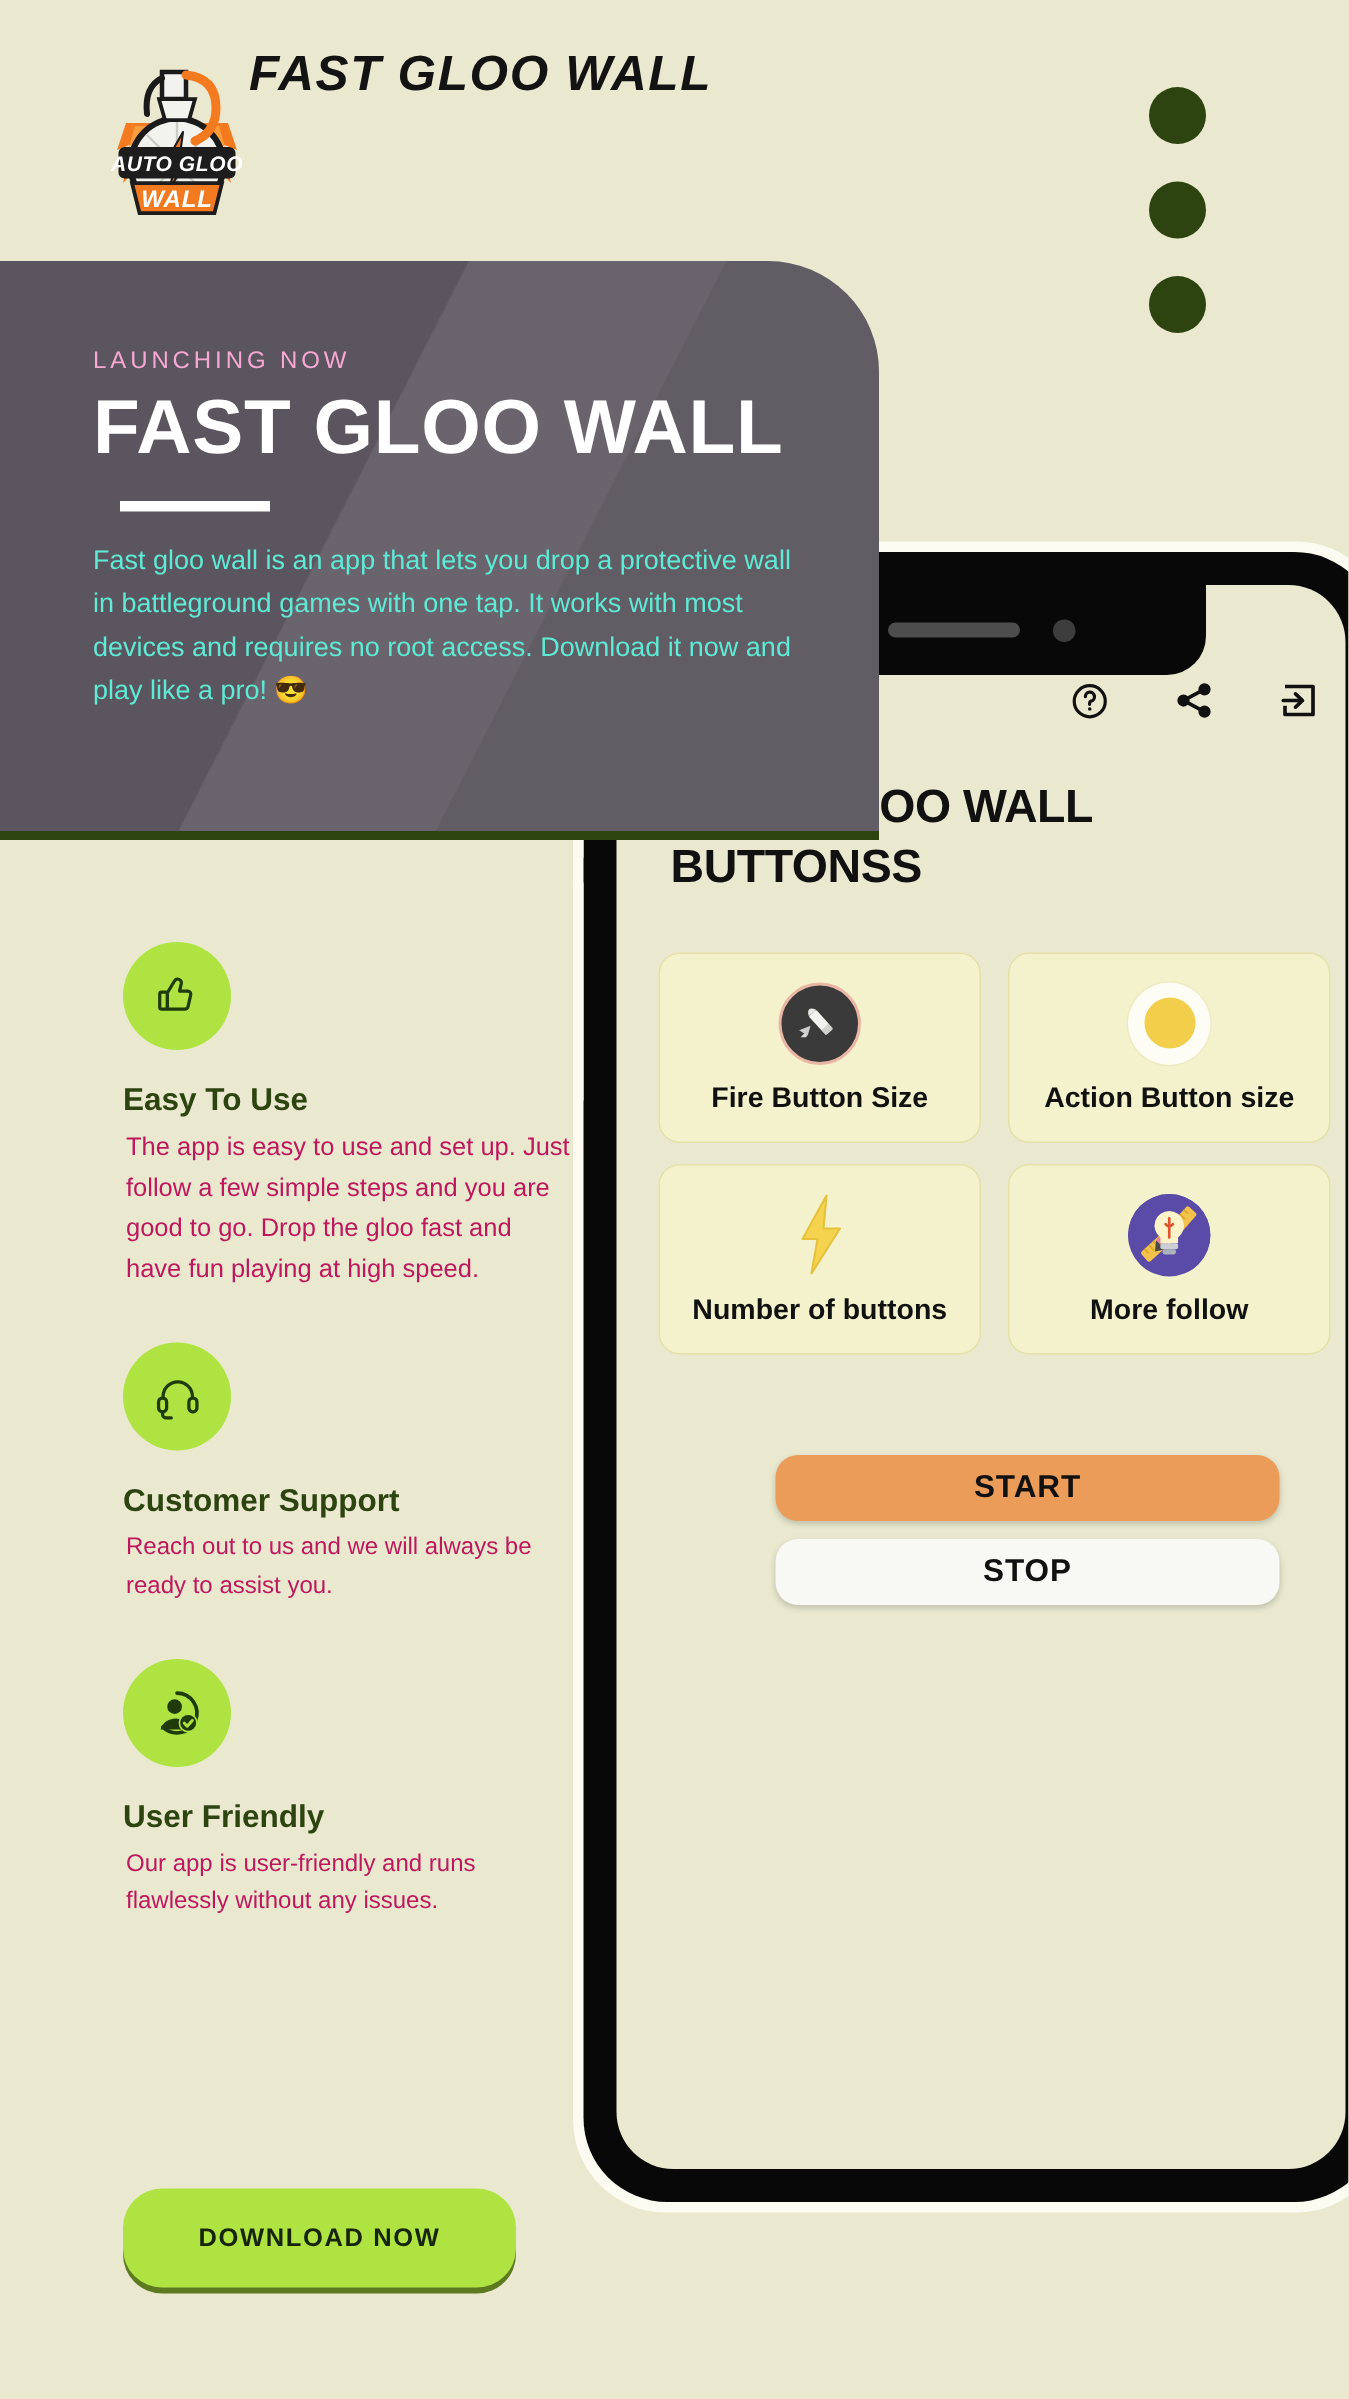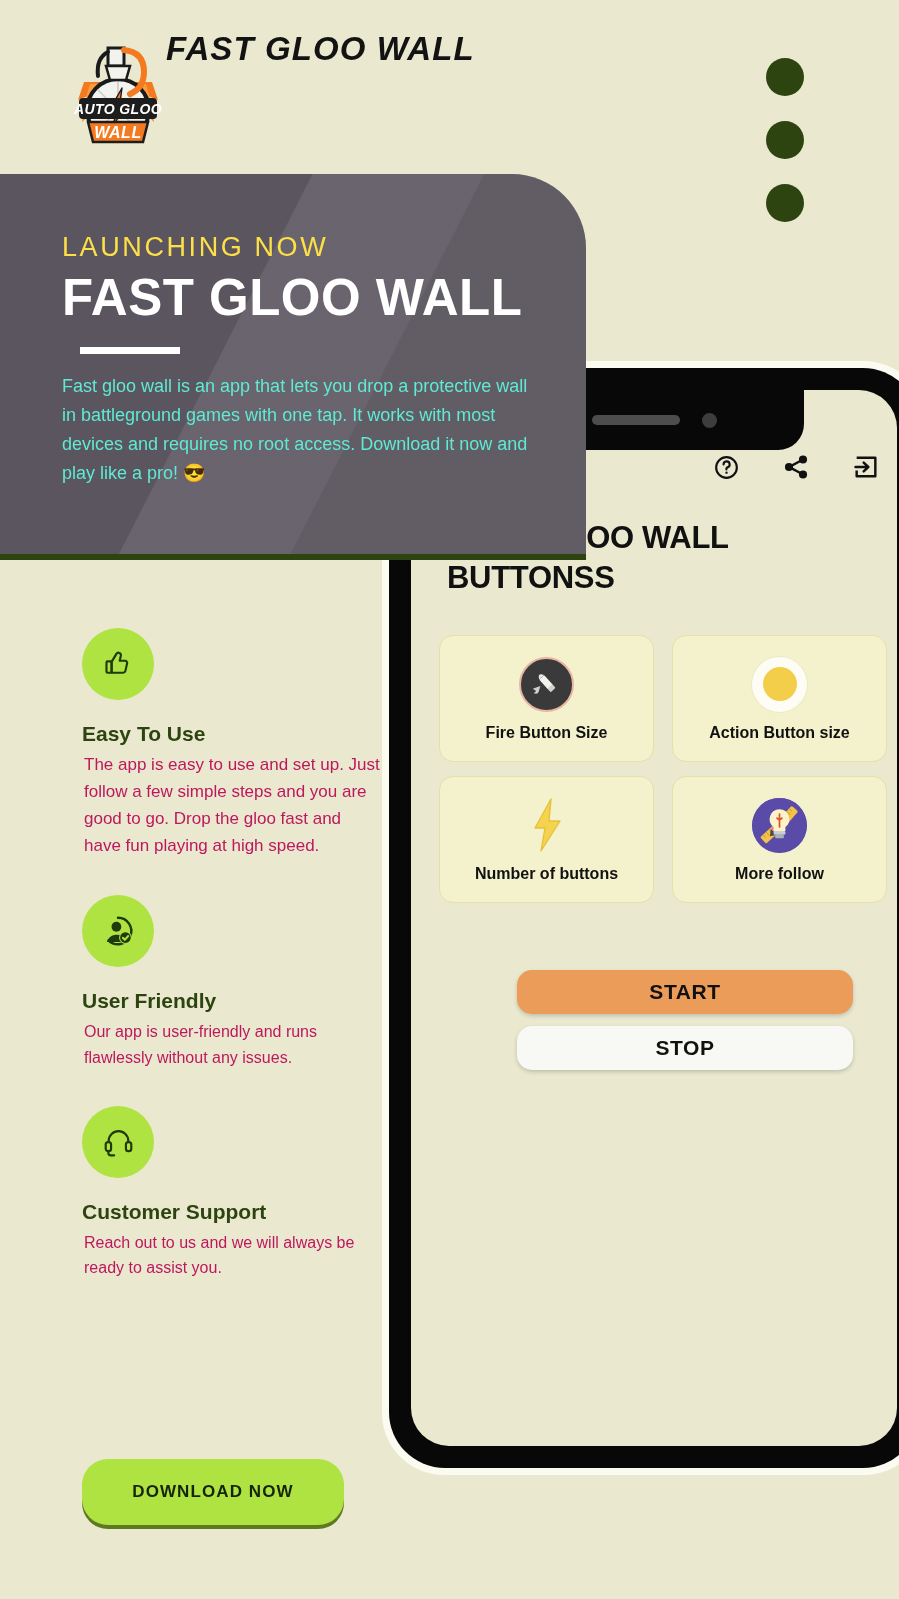--- a/index.html
+++ b/index.html
@@ -192,21 +192,21 @@
     border: 1px solid #e4e0a8;
     border-radius: 14px;
     height: 127px;
     display: flex;
     flex-direction: column;
     align-items: center;
     justify-content: center;
     gap: 11px;
   }
   .grid-card .gc-label {
-    font-size: 16px;
+    font-size: 19px;
     font-weight: 700;
     color: #111;
     text-align: center;
   }
   .gc-icon { width: 58px; height: 58px; display:flex; align-items:center; justify-content:center; }
 
   .icon-fire-btn {
     width: 55px; height: 55px; border-radius: 50%;
     background: #3a3a3a;
     border: 2px solid #e9b6a4;
@@ -331,23 +331,23 @@
     width: 100%; height: 100%;
     background: linear-gradient(117deg, rgba(0,0,0,0.0) 0%, rgba(0,0,0,0.0) 62%, rgba(0,0,0,0.075) 62.2%, rgba(0,0,0,0.075) 100%);
     pointer-events: none;
   }
   #promo-inner {
     position: relative;
     padding: 58px 0 0 62px;
     z-index: 2;
   }
   #promo-eyebrow {
-    font-size: 27px;
+    font-size: 16px;
     letter-spacing: 2.6px;
-    color: #fde047;
+    color: #f9a8d4;
     font-weight: 400;
   }
   #promo-title {
     font-size: 51px;
     font-weight: 700;
     letter-spacing: 0.5px;
     color: #ffffff;
     margin-top: 8px;
     line-height: 1.05;
     white-space: nowrap;
@@ -531,46 +531,46 @@
           <path d="M9 13 l4.5 -7.5 a2.3 2.3 0 0 1 4.2 1.6 L16.6 12 h5.1 a1.9 1.9 0 0 1 1.85 2.35 l-1.6 7.1 A2.3 2.3 0 0 1 19.7 23.2 H9z"></path>
           <rect x="4.2" y="12.6" width="4.8" height="10.6" rx="1.1"></rect>
         </svg>
       </div>
       <div class="feature-title">Easy To Use</div>
       <div class="feature-body">The app is easy to use and set up. Just follow a few simple steps and you are good to go. Drop the gloo fast and have fun playing at high speed.</div>
     </div>
 
     <div class="feature compact">
       <div class="feature-icon">
+        <svg viewBox="0 0 32 32" width="33" height="33" fill="none" stroke="#1f3a0b" stroke-width="2.1" stroke-linecap="round">
+          <path d="M6.5 18.5 v-3 a9.5 9.5 0 0 1 19 0 v3"></path>
+          <rect x="3.6" y="16.6" width="5.2" height="8.8" rx="2.4" fill="#aee341"></rect>
+          <rect x="23.2" y="16.6" width="5.2" height="8.8" rx="2.4" fill="#aee341"></rect>
+          <path d="M6.2 25.6 v1.5 a2.3 2.3 0 0 0 2.3 2.3 h3.3"></path>
+        </svg>
+      </div>
+      <div class="feature-title">Customer Support</div>
+      <div class="feature-body">Reach out to us and we will always be ready to assist you.</div>
+    </div>
+
+    <div class="feature compact">
+      <div class="feature-icon">
         <svg viewBox="0 0 32 32" width="34" height="34">
           <path d="M16 3.5 a12.5 12.5 0 1 1 -8.9 21.3" fill="none" stroke="#1f3a0b" stroke-width="2.3" stroke-linecap="round"></path>
           <circle cx="14.5" cy="12" r="4.6" fill="#1f3a0b"></circle>
           <path d="M5.6 26.4 a9.6 9.6 0 0 1 17.5 -2.2 l-.6 2.2z" fill="#1f3a0b"></path>
           <circle cx="23" cy="22.2" r="6" fill="#aee341"></circle>
           <circle cx="23" cy="22.2" r="5" fill="#1f3a0b"></circle>
           <path d="M20.6 22.4 l1.8 1.9 l3.2 -3.6" fill="none" stroke="#aee341" stroke-width="1.9" stroke-linecap="round" stroke-linejoin="round"></path>
         </svg>
       </div>
       <div class="feature-title">User Friendly</div>
       <div class="feature-body">Our app is user-friendly and runs flawlessly without any issues.</div>
     </div>
 
-    <div class="feature compact">
-      <div class="feature-icon">
-        <svg viewBox="0 0 32 32" width="33" height="33" fill="none" stroke="#1f3a0b" stroke-width="2.1" stroke-linecap="round">
-          <path d="M6.5 18.5 v-3 a9.5 9.5 0 0 1 19 0 v3"></path>
-          <rect x="3.6" y="16.6" width="5.2" height="8.8" rx="2.4" fill="#aee341"></rect>
-          <rect x="23.2" y="16.6" width="5.2" height="8.8" rx="2.4" fill="#aee341"></rect>
-          <path d="M6.2 25.6 v1.5 a2.3 2.3 0 0 0 2.3 2.3 h3.3"></path>
-        </svg>
-      </div>
-      <div class="feature-title">Customer Support</div>
-      <div class="feature-body">Reach out to us and we will always be ready to assist you.</div>
-    </div>
-
   </section>
 
   <button id="download-now-button">DOWNLOAD NOW</button>
 
   <aside id="promo-panel">
     <div id="promo-shade"></div>
     <div id="promo-shade2"></div>
     <div id="promo-inner">
       <div id="promo-eyebrow">LAUNCHING NOW</div>
       <div id="promo-title">FAST GLOO WALL</div>

